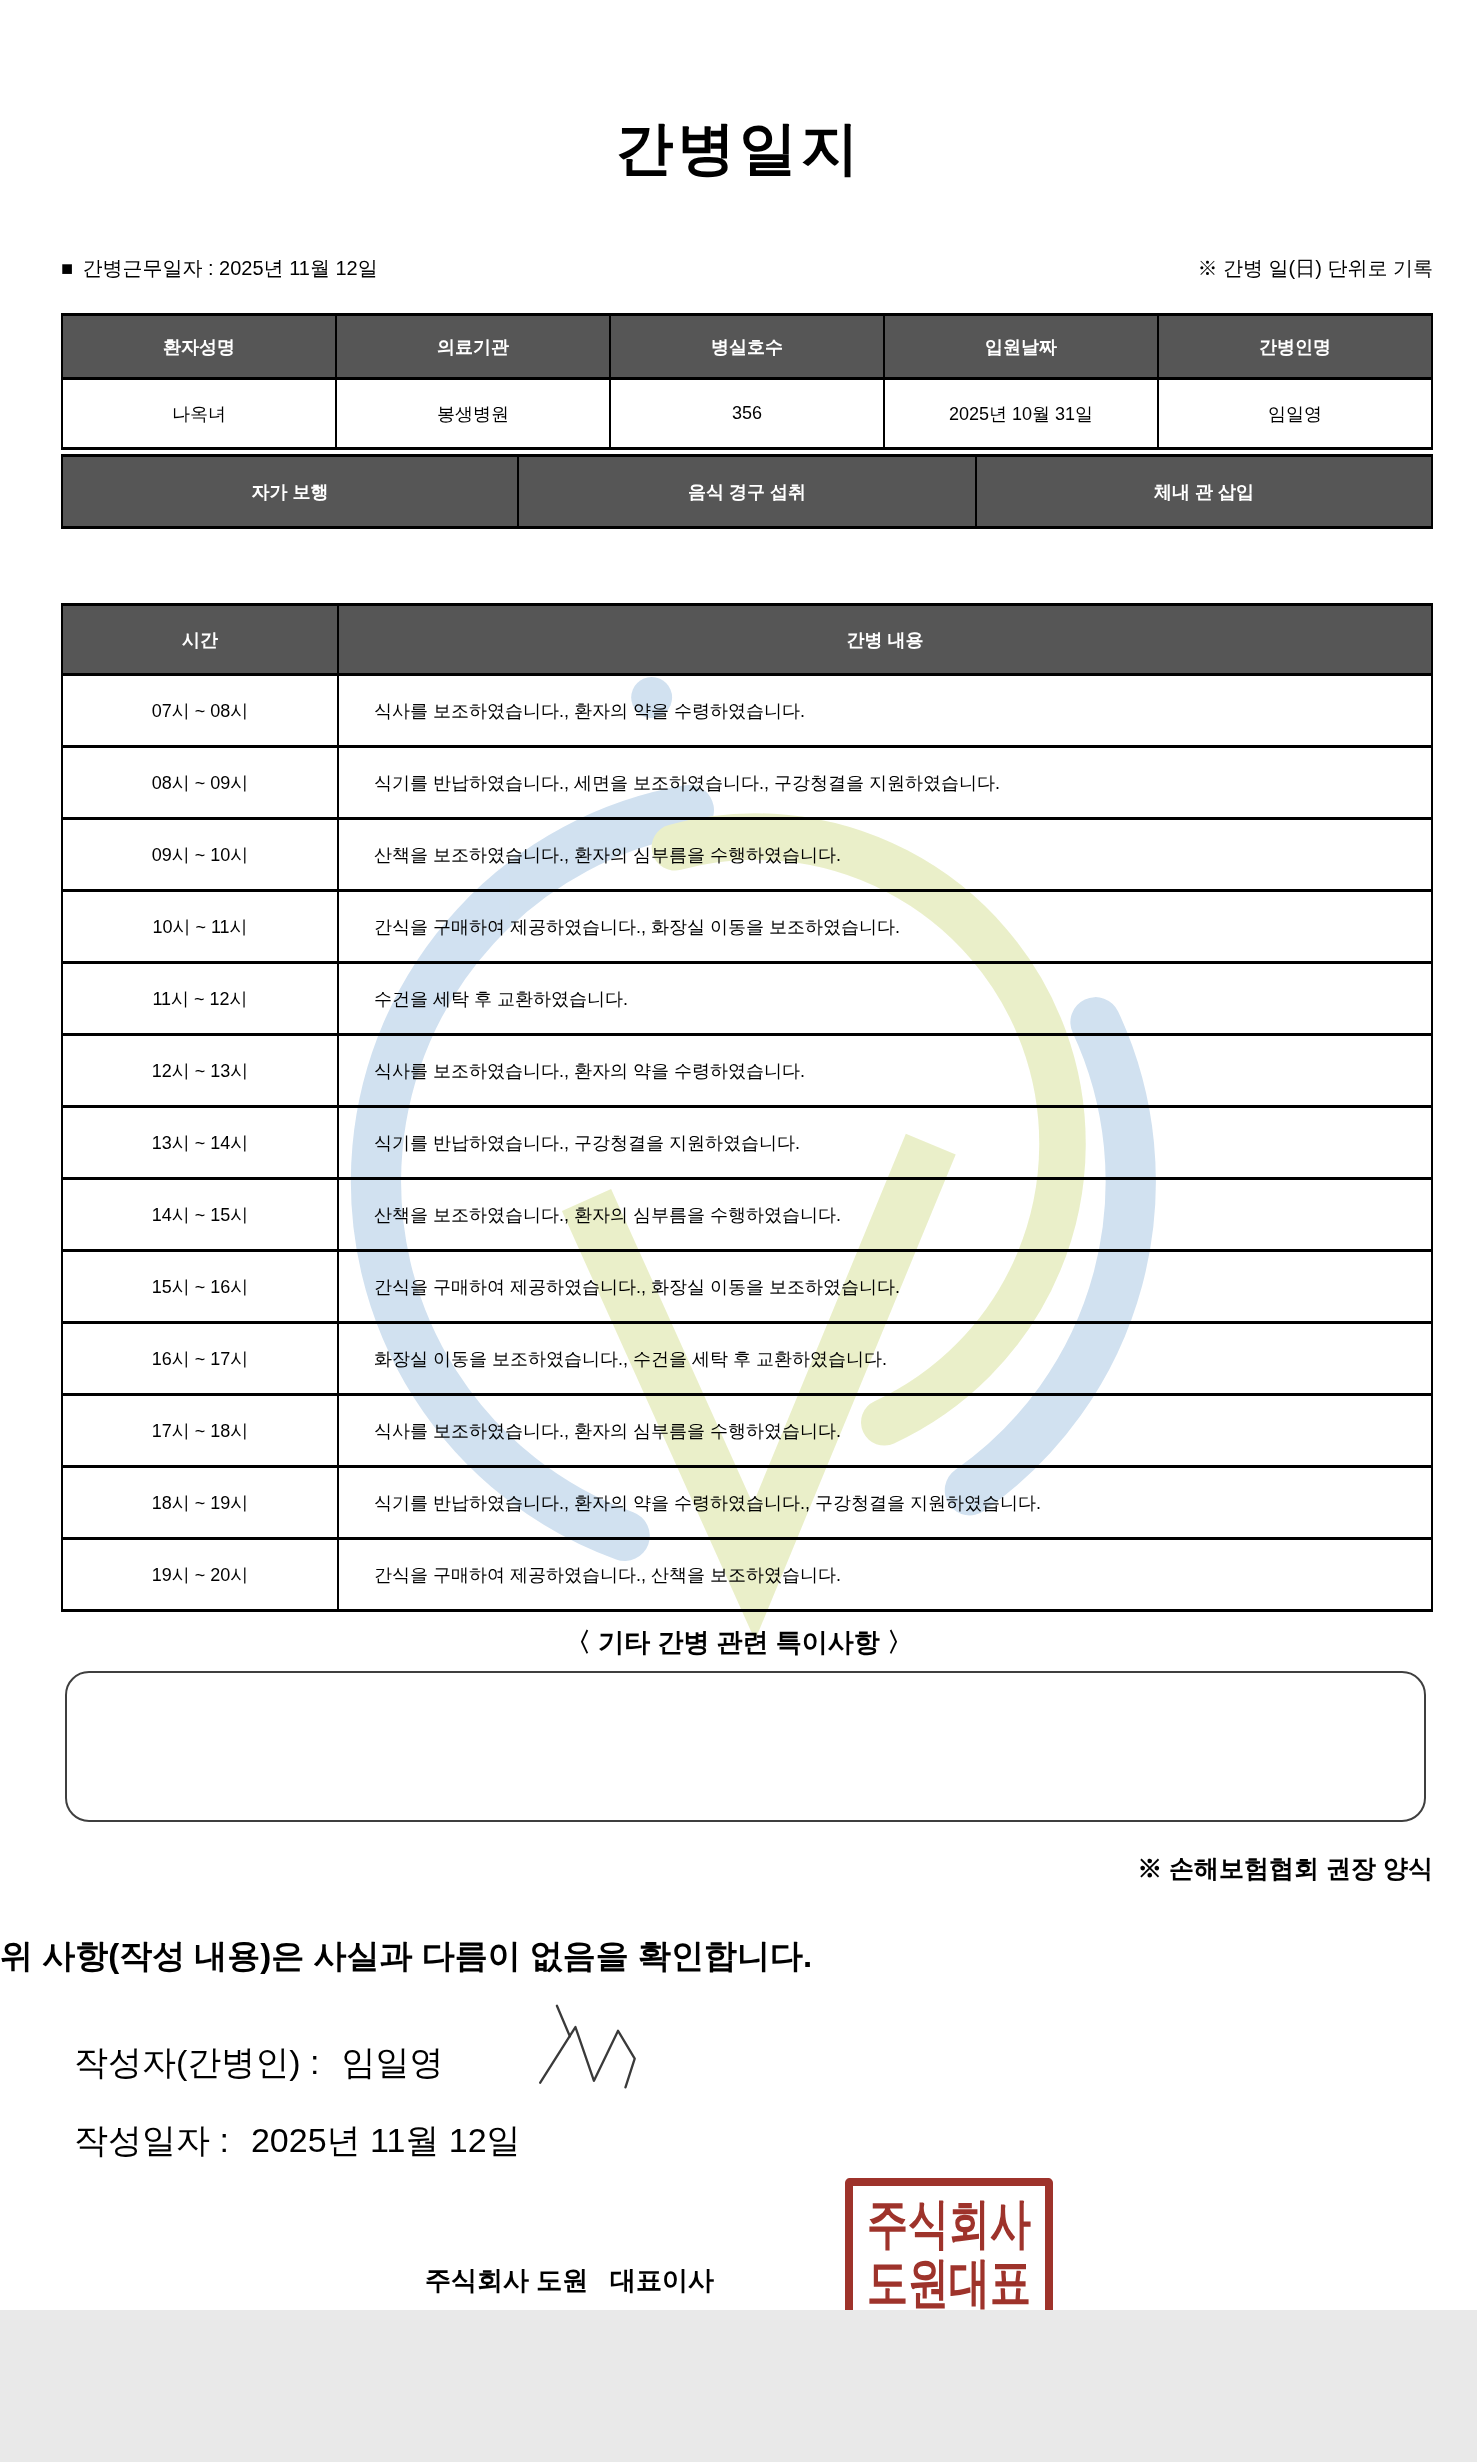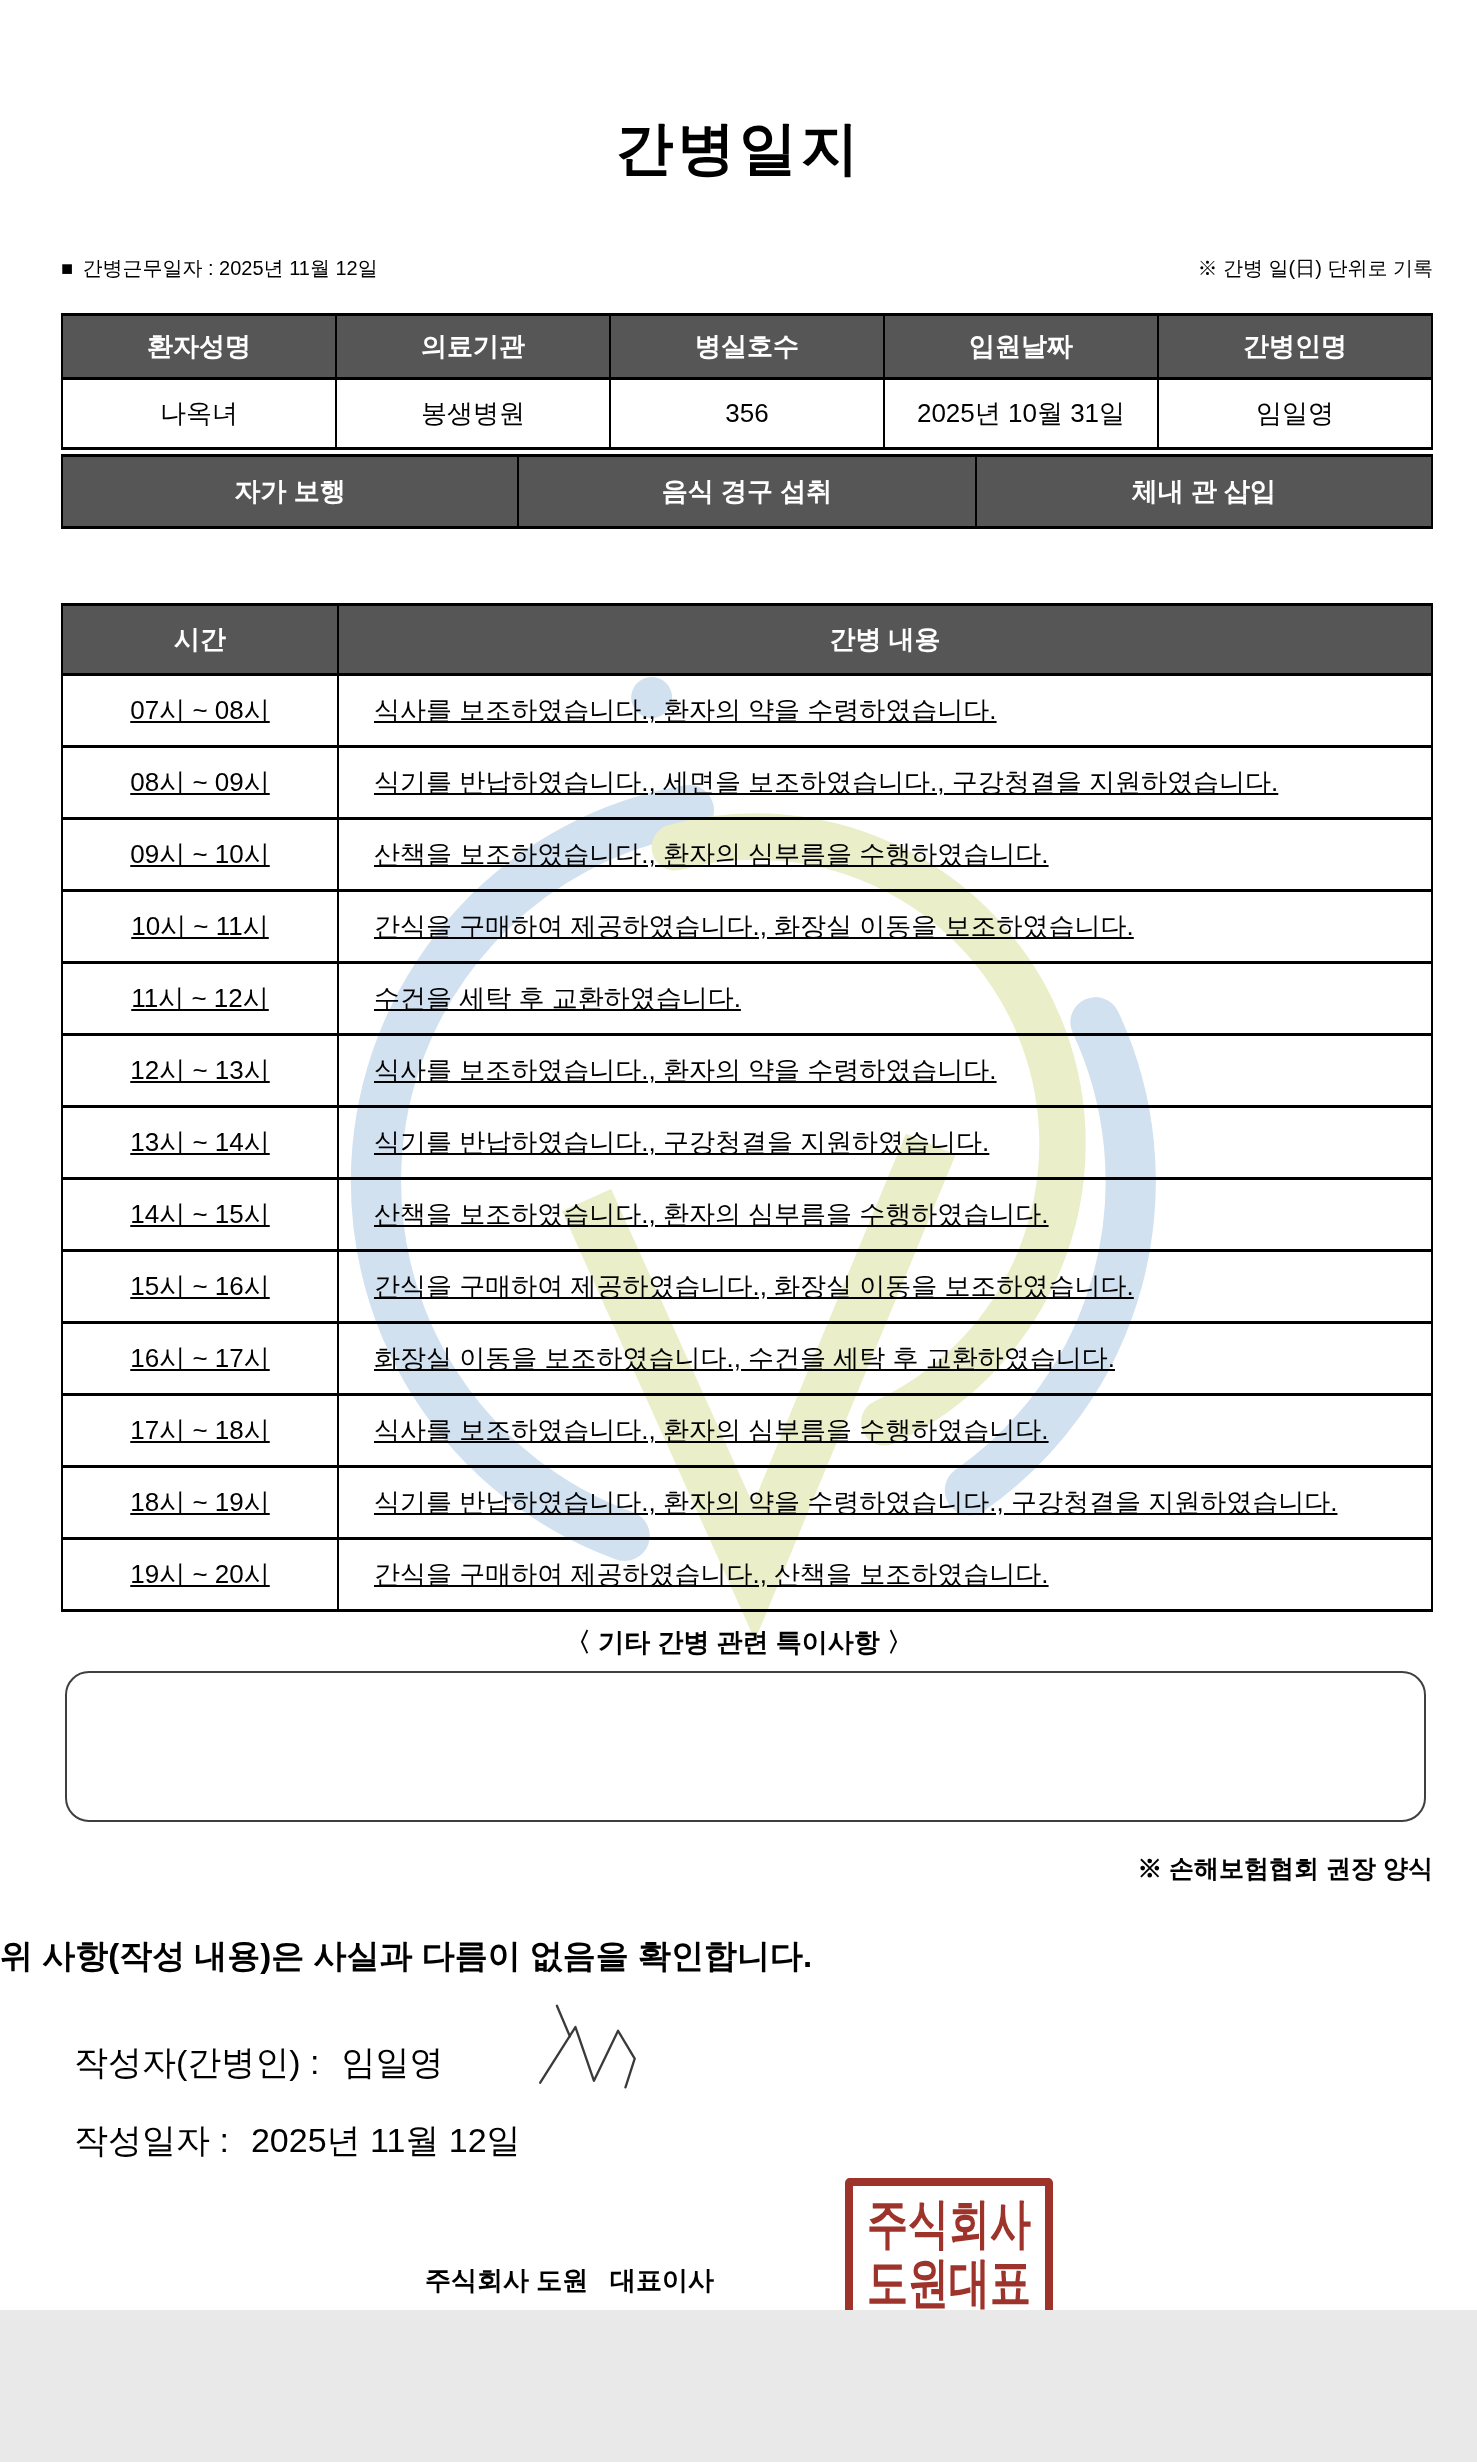--- a/index.html
+++ b/index.html
@@ -18,40 +18,40 @@
   .meta-row {
     position:absolute; top:255px; left:61px; right:45px;
     display:flex; justify-content:space-between; font-size:20px; font-weight:400;
   }
   .meta-left span { vertical-align:baseline; }
   .bullet { margin-right:9.3px; }
 
   table.doc-table {
     position:absolute; left:61px; width:1372px;
     border-collapse:collapse; table-layout:fixed; text-align:center;
-    font-size:26px; background:transparent;
+    font-size:18px; background:transparent;
   }
   .doc-table th, .doc-table td {
     border:2.8px solid #000; border-top-width:3.7px; border-bottom-width:3.7px;
     padding:0; overflow:hidden;
   }
   .doc-table th { background:#565656; color:#ffffff; font-weight:700; }
   .doc-table td { background:transparent; font-weight:400; }
 
   .t-patient { top:313px; }
   .t-patient tr.head { height:64px; }
   .t-patient tr.body { height:70px; }
 
   .t-status { top:454px; }
   .t-status tr.head { height:72px; }
   .t-status tr.body { height:69px; }
 
   .t-care { top:603px; }
   .t-care tr.head { height:70px; }
-  .t-care tr.row  { height:72px;text-decoration:underline; }
+  .t-care tr.row  { height:72px; }
   .t-care td.care-content { text-align:left; padding-left:35px; }
 
   .notes-heading {
     position:absolute; top:1625px; left:0; width:100%;
     text-align:center; font-size:26px; font-weight:700;
   }
   .notes-box {
     position:absolute; top:1671px; left:65px; width:1357px; height:147px;
     border:2.8px solid #3f3f3f; border-radius:24px; background:transparent;
   }

